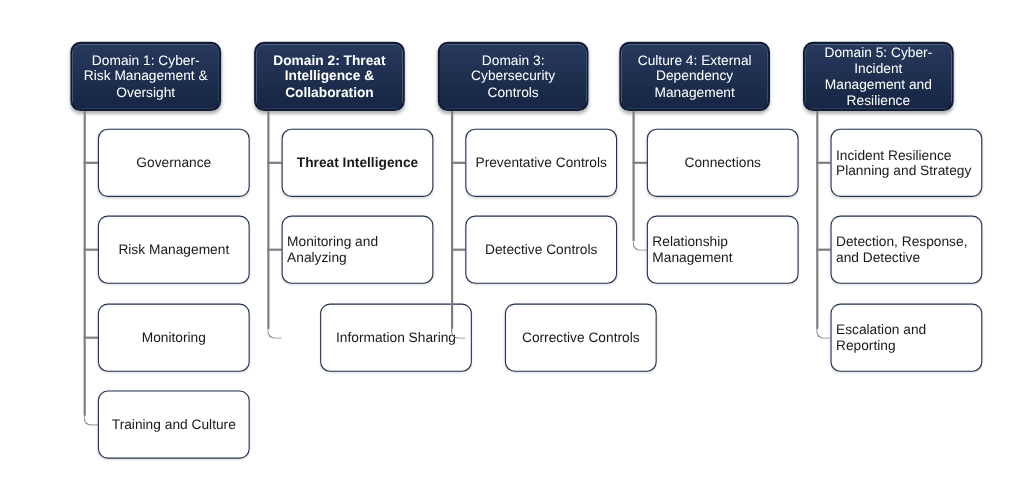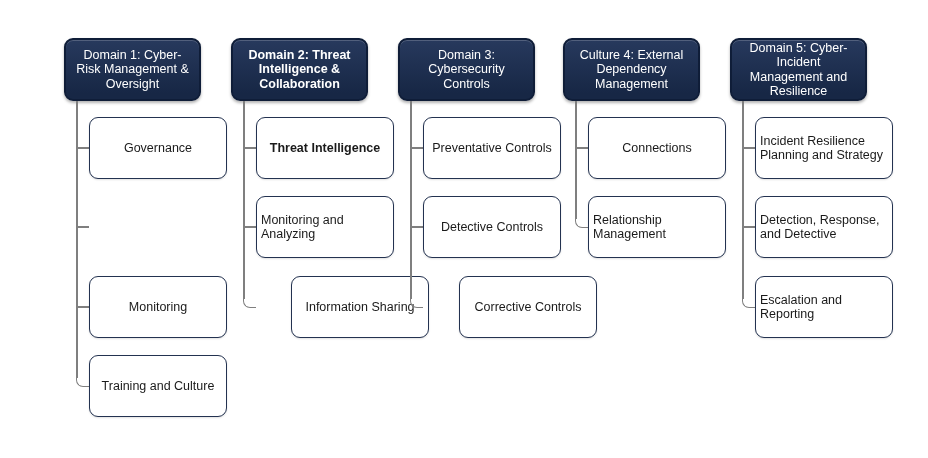--- a/index.html
+++ b/index.html
@@ -72,20 +72,21 @@
 </style>
 </head>
 <body>
 
 <div class="canvas" id="chart" style="--canvas-bg: #ffffff; --hdr-top: #27395d; --hdr-bot: #172745; --hdr-border: #0f1d38; --hdr-text: #ffffff; --child-bg: #ffffff; --child-border: #233250; --child-text: #1a1a1a; --conn: #7f7f7f;">
     <div class="header-box" style="left: 64px; top: 38px;">Domain 1: Cyber-Risk Management &amp; Oversight</div>
     <div class="conn-v" style="left: 76px; top: 101px; height: 277px;"></div>
     <div class="conn-h" style="left: 76px; top: 147.25px; width: 13px;"></div>
     <div class="child-box" style="left: 89px; top: 117px;">Governance</div>
     <div class="conn-h" style="left: 76px; top: 226.25px; width: 13px;"></div>
+    <div class="child-box" style="left: 89px; top: 196px;">Risk Management</div>
     <div class="conn-h" style="left: 76px; top: 306.25px; width: 13px;"></div>
     <div class="child-box" style="left: 89px; top: 276px;">Monitoring</div>
     <div class="conn-elbow" style="left: 76px; top: 378px; width: 13px; height: 8.5px;"></div>
     <div class="child-box" style="left: 89px; top: 355px;">Training and Culture</div>
     <div class="header-box" style="left: 231px; top: 38px; font-weight: bold;">Domain 2: Threat Intelligence &amp; Collaboration</div>
     <div class="conn-v" style="left: 243px; top: 101px; height: 198px;"></div>
     <div class="conn-h" style="left: 243px; top: 147.25px; width: 13px;"></div>
     <div class="child-box" style="left: 256px; top: 117px; font-weight: bold;">Threat Intelligence</div>
     <div class="conn-h" style="left: 243px; top: 226.25px; width: 13px;"></div>
     <div class="child-box" style="left: 256px; top: 196px;">Monitoring and Analyzing</div>

